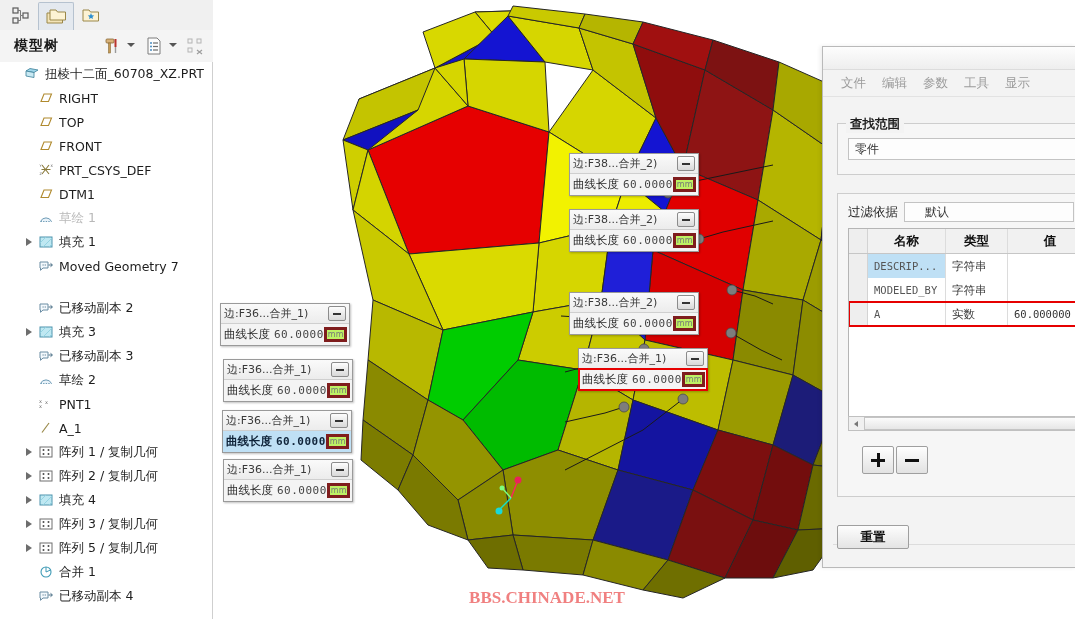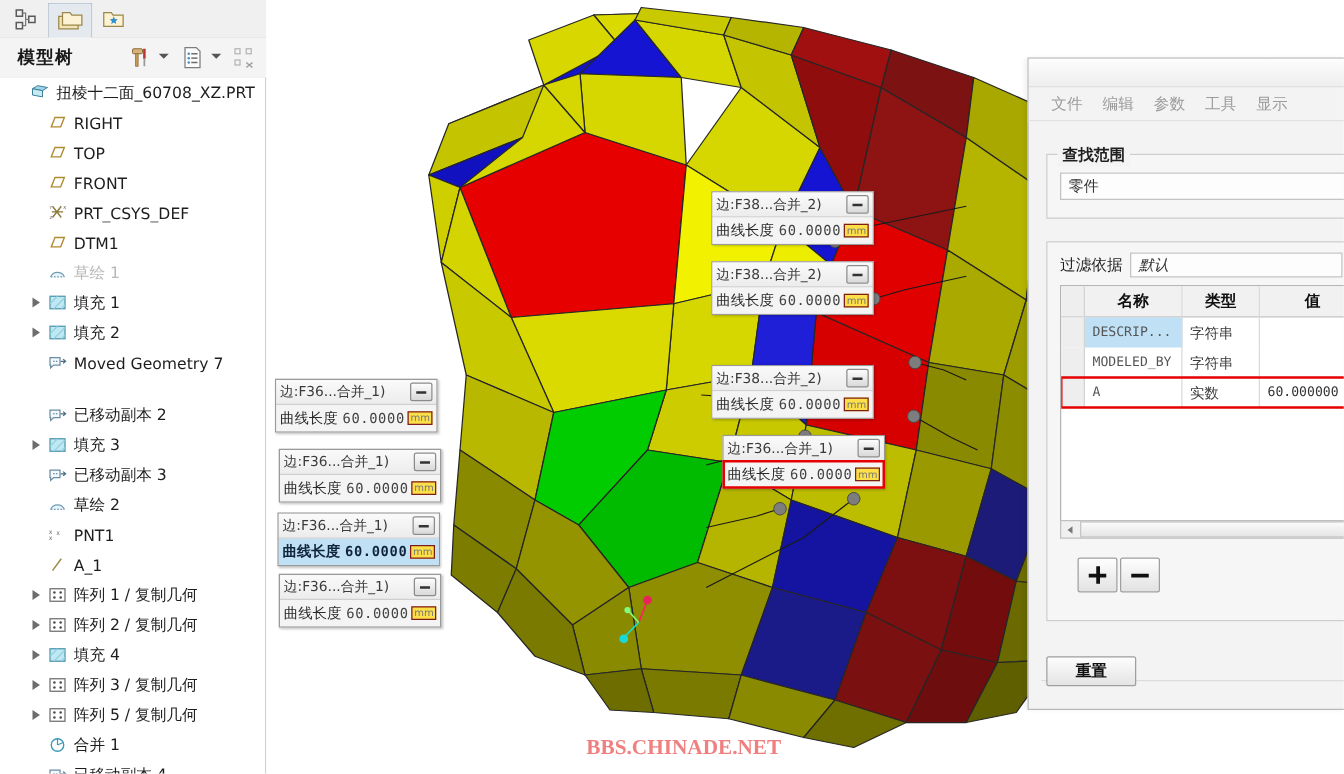--- a/index.html
+++ b/index.html
@@ -92,21 +92,21 @@
   .callout .cbtn i{display:block;width:8px;height:2px;background:#333;}
   .callout .crow2{
     display:flex;align-items:center;height:21px;padding:0 3px;box-sizing:border-box;
     background:#f4f4f4;
   }
   .callout .clabel{font-size:11.5px;color:#2a2a2a;margin-right:4px;white-space:nowrap;}
   .callout .cval{
     flex:1;font-family:"DejaVu Sans Mono","Liberation Mono",monospace;
     font-size:11px;color:#444;letter-spacing:.5px;white-space:nowrap;
   }
-  .callout .cunit{font-size:8px;color:#777;border:1px solid #7f1d1d;background:#fde047;padding:0 1px;}
+  .callout .cunit{font-size:8px;color:#777;border:3px solid #7f1d1d;background:#bef264;padding:0 1px;}
   .callout.sel .crow2{background:#bfe0f5;}
   .callout.sel .clabel,.callout.sel .cval{color:#10243a;font-weight:bold;}
   .callout.hl .crow2{outline:2px solid #e60000;outline-offset:-1px;}
 
   
   #dialog{
     position:absolute;left:822px;top:46px;width:253px;height:520px;
     background:#f3f3f3;border:1px solid #b9b9b9;box-shadow:-2px 0 4px rgba(0,0,0,.07);
   }
   #dlg-titlebar{height:22px;background:linear-gradient(#fdfdfd,#eeeeee);border-bottom:1px solid #dcdcdc;}
@@ -124,21 +124,21 @@
   #scope-field{
     position:absolute;left:10px;top:14px;width:246px;height:22px;
     background:#fdfdfd;border:1px solid #c3c3c3;font-size:12px;color:#333;
     display:flex;align-items:center;padding-left:6px;box-sizing:border-box;
   }
   #grp-filter{top:146px;width:252px;height:302px;}
   #filter-row{position:absolute;left:10px;top:8px;display:flex;align-items:center;gap:6px;}
   #filter-label{font-size:12.5px;color:#1f1f1f;}
   #filter-combo{
     width:170px;height:20px;background:#fdfdfd;border:1px solid #c3c3c3;
-    font-size:12px;color:#333;display:flex;align-items:center;padding-left:6px;box-sizing:border-box;font-style:italic;
+    font-size:12px;color:#333;display:flex;align-items:center;padding-left:20px;box-sizing:border-box;
   }
   #param-table{
     position:absolute;left:10px;top:34px;width:244px;height:188px;
     background:#ffffff;border:1px solid #b5b5b5;overflow:hidden;
   }
   .ptr{display:flex;height:24px;align-items:stretch;}
   .ptr.head{background:#f1f1f1;border-bottom:1px solid #c6c6c6;font-weight:bold;color:#111;}
   .pgutter{width:18px;flex:0 0 18px;background:#eeeeee;border-right:1px solid #d3d3d3;}
   .pc{display:flex;align-items:center;padding-left:6px;box-sizing:border-box;
       border-right:1px solid #dcdcdc;font-size:11.5px;overflow:hidden;white-space:nowrap;}
@@ -306,32 +306,20 @@
       <span class="expander">
         <span class="tri"></span>
       </span>
       <span class="ticon">
         <svg width="16" height="14" viewBox="0 0 16 14">
           <rect x="2" y="2" width="12" height="10" fill="#bfe8f2" stroke="#4e94ad" stroke-width="1"></rect>
           <path d="M2 8 L8 2 M5 12 L14 3 M11 12 L14 9" stroke="#8fd0e0" stroke-width=".9"></path>
         </svg>
       </span>
       <span class="tlabel">填充 1</span>
-    </div>
-    <div class="tree-row" style="padding-left: 22px;">
-      <span class="expander">
-        <span class="tri"></span>
-      </span>
-      <span class="ticon">
-        <svg width="16" height="14" viewBox="0 0 16 14">
-          <rect x="2" y="2" width="12" height="10" fill="#bfe8f2" stroke="#4e94ad" stroke-width="1"></rect>
-          <path d="M2 8 L8 2 M5 12 L14 3 M11 12 L14 9" stroke="#8fd0e0" stroke-width=".9"></path>
-        </svg>
-      </span>
-      <span class="tlabel">填充 2</span>
     </div>
     <div class="tree-row" style="padding-left: 22px;">
       <span class="expander"></span>
       <span class="ticon">
         <svg width="16" height="14" viewBox="0 0 16 14">
           <path d="M2 3 h8 v6 h-5 l-2.5 2.3 v-2.3 h-.5 z" fill="#f4f9fd" stroke="#6b8da3" stroke-width="1"></path>
           <path d="M4.5 6 h4" stroke="#4a6f86" stroke-width=".9" stroke-dasharray="1.2 1"></path>
           <path d="M10.5 6 h3.5 M12.5 4.3 L14.5 6 L12.5 7.7" stroke="#4a6f86" stroke-width="1" fill="none"></path>
         </svg>
       </span>

